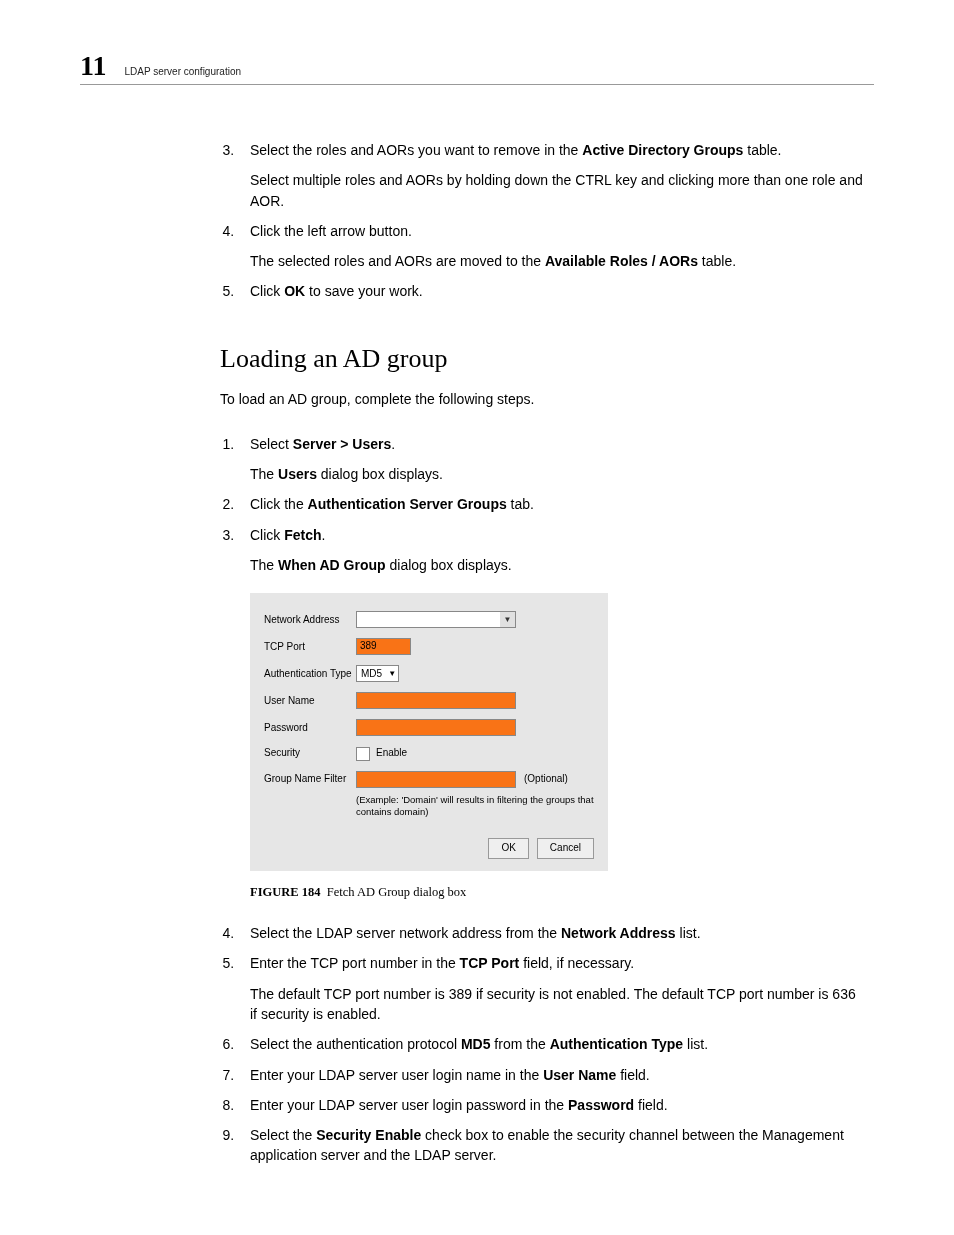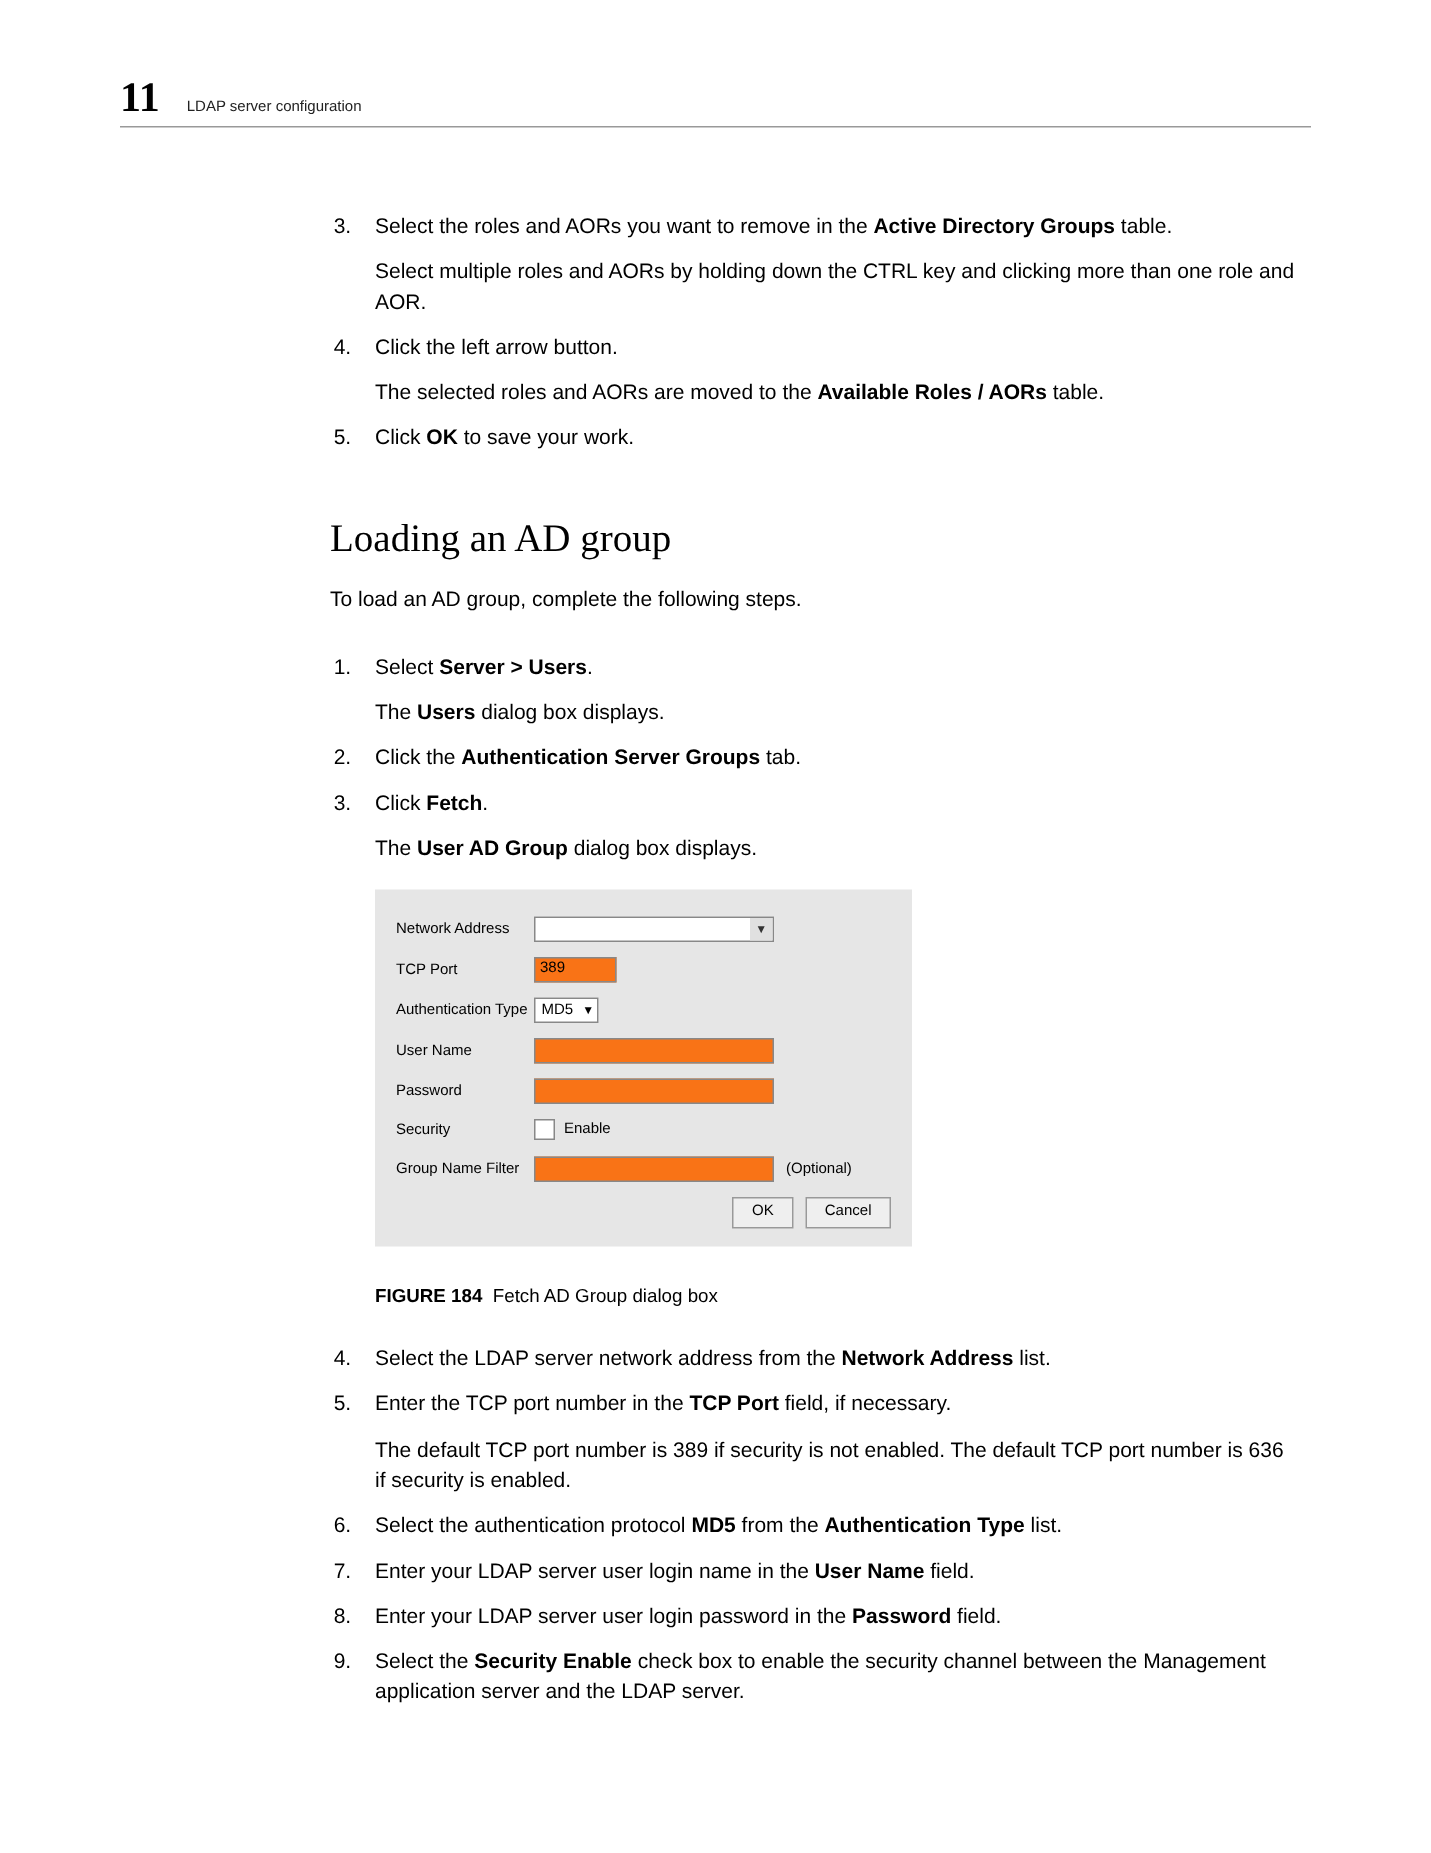--- a/index.html
+++ b/index.html
@@ -157,22 +157,23 @@
   }
   .dlg-btn {
     font-size: 10px;
     padding: 2px 12px;
     background: #efefef;
     border: 1px solid #999;
   }
   .figcap {
     margin-left: 30px;
     font-size: 12.5px;
-    margin-top: 24px;
+    margin-top: 12px;
     margin-bottom: 22px;
+    font-family: Liberation Serif, serif;
   }
   .figcap .fignum {
     font-weight: bold;
   }
 </style>
 </head>
 <body>
 
 <div class="page">
   <div class="header">
@@ -202,21 +203,21 @@
     <ol class="steps">
       <li>
         <span><span>Select </span><b>Server &gt; Users</b><span>.</span></span>
         <div class="sub"><span>The </span><b>Users</b><span> dialog box displays.</span></div>
       </li>
       <li>
         <span><span>Click the </span><b>Authentication Server Groups</b><span> tab.</span></span>
       </li>
       <li>
         <span><span>Click </span><b>Fetch</b><span>.</span></span>
-        <div class="sub"><span>The </span><b>User AD Group</b><span> dialog box displays.</span></div>
+        <div class="sub"><span>The </span><b>When AD Group</b><span> dialog box displays.</span></div>
       </li>
     </ol>
 
     <div class="dialog">
       <div class="dlg-row">
         <div class="dlg-label">Network Address</div>
         <div class="dlg-field">
           <div class="dlg-combo">
             <span></span>
             <span class="dlg-combo-btn">▼</span>
@@ -256,20 +257,21 @@
           <span class="dlg-check"></span><span>Enable</span>
         </div>
       </div>
       <div class="dlg-row">
         <div class="dlg-label">Group Name Filter</div>
         <div class="dlg-field" style="display:flex;align-items:center;">
           <div class="dlg-input"></div>
           <span class="dlg-opt">(Optional)</span>
         </div>
       </div>
+      <div class="dlg-example">(Example: 'Domain' will results in filtering the groups that contains domain)</div>
       <div class="dlg-buttons">
         <div class="dlg-btn">OK</div>
         <div class="dlg-btn">Cancel</div>
       </div>
     </div>
 
     <div class="figcap">
       <span class="fignum">FIGURE 184</span>&nbsp;&nbsp;<span>Fetch AD Group dialog box</span>
     </div>
 

